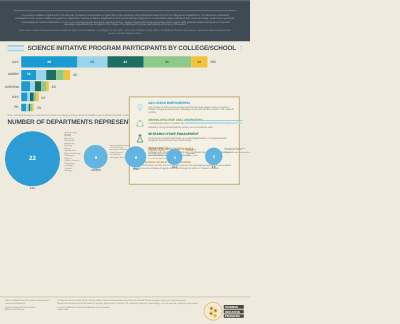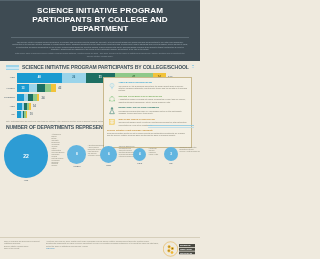--- a/index.html
+++ b/index.html
@@ -159,21 +159,20 @@
   .logo{
     flex:0 0 34px;width:34px;height:17px;
     display:flex;align-items:center;justify-content:flex-end;
   }
   .logo svg{width:33px;height:16px;display:block;}
 </style>
 </head>
 <body>
 
 <div class="header">
-  <div class="header-title">Science Initiative Program Participants by College and Department</div>
   <div class="header-rule"></div>
   <div class="header-body">The Science Initiative Program funds a broad array of research and education projects across the University, with participants drawn from across colleges and departments. The data below summarize participation in the Science Initiative Program by college/school and by academic department for the most recent reporting period. Counts reflect unique individuals who received funding, served as project leads, or participated as named collaborators on one or more funded awards during the reporting window. Figures include both faculty and professional research staff; graduate student participation is reported separately. Departments are assigned to the college of the participant's primary appointment at the time of the award.</div>
   <div class="header-source">Data source: Office of Research Science Initiative Program awards database, reporting period July 2015 - June 2016. Prepared by the Office of Institutional Research and Analysis. Questions may be directed to the Science Initiative Program Office.</div>
 </div>
 
 <div class="section-head">
   <div class="sh-swatch"></div>
   <div class="sh-title">Science Initiative Program Participants by College/School</div>
   <div class="sh-rule"></div>
 </div>

